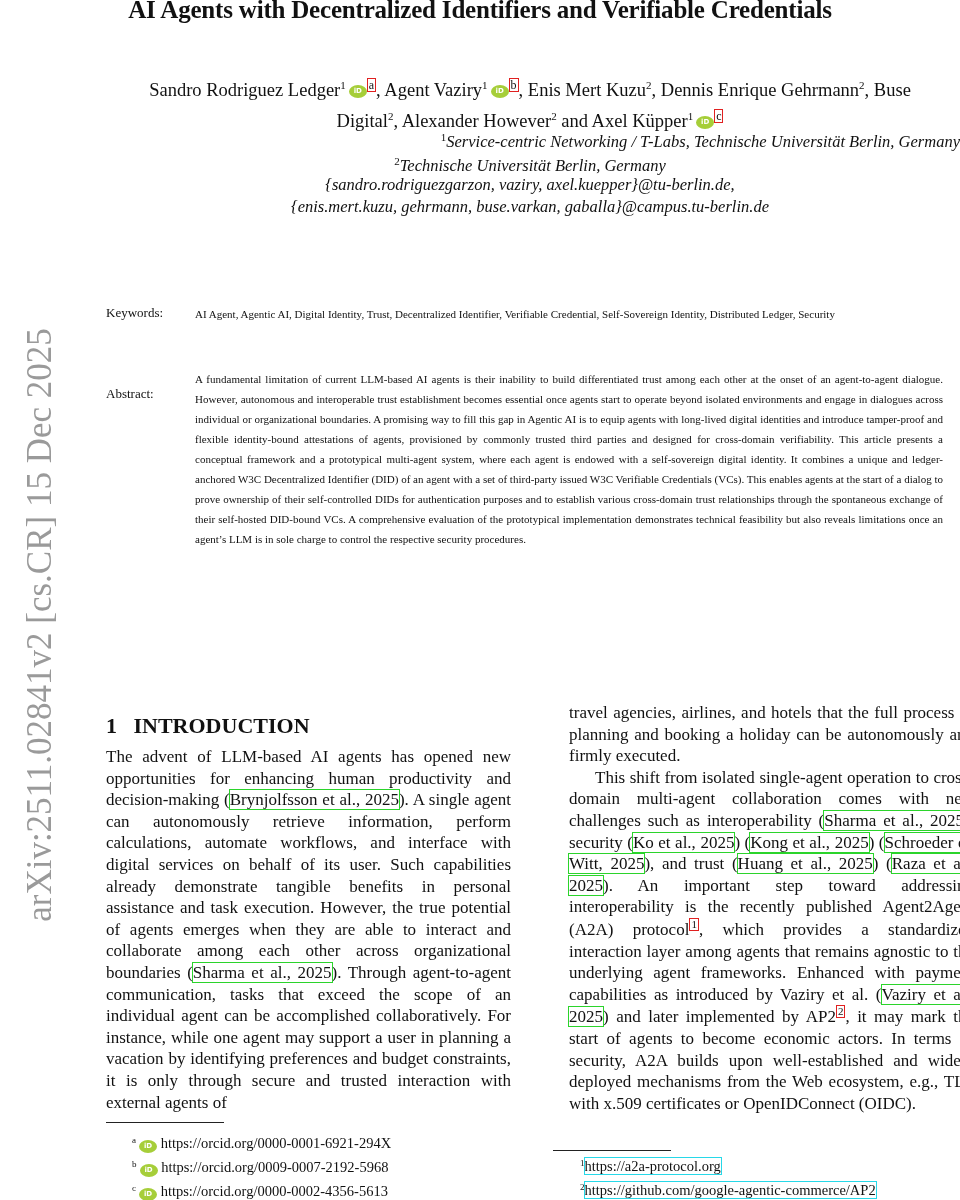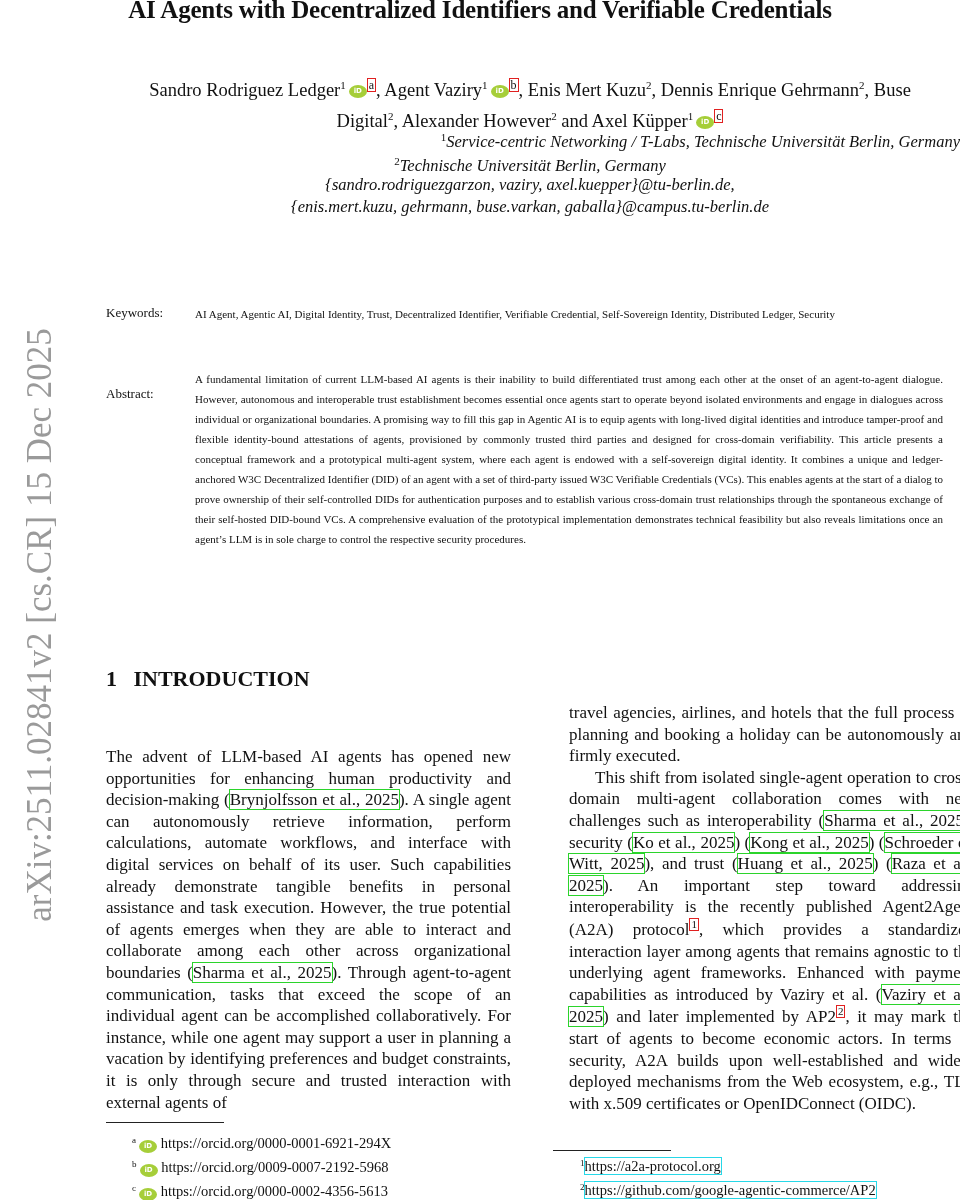--- a/index.html
+++ b/index.html
@@ -15,21 +15,21 @@
            vertical-align: 3px; margin-left: 3px; font-weight: bold; }
   .redbox { border: 1.5px solid #e02020; padding: 0 1px; font-size: 12px; vertical-align: 7px; line-height: 12px; display: inline-block; }
   .affil { position: absolute; left: 100px; width: 860px; text-align: center; font-style: italic; font-size: 16.5px; line-height: 24px; }
   .affil sup { font-style: normal; font-size: 11px; vertical-align: 6px; }
   .arxiv { position: absolute; left: -300px; top: 600px; width: 680px; height: 50px;
            transform: rotate(-90deg); transform-origin: center center; color: #9a9a9a;
            font-size: 35px; white-space: nowrap; text-align: center; line-height: 50px; }
   .meta-label { position: absolute; left: 106px; font-size: 13px; }
   .meta-body { position: absolute; left: 195px; width: 748px; font-size: 11px; line-height: 20px; text-align: justify; }
   .col { position: absolute; width: 405px; font-size: 17px; line-height: 21.6px; text-align: justify; hyphens: manual; }
-  .sec-h { position: absolute; left: 106px; top: 666px; font-size: 22px; font-weight: bold; }
+  .sec-h { position: absolute; left: 106px; top: 713px; font-size: 22px; font-weight: bold; }
   .cite { outline: 1.5px solid #2bd42b; outline-offset: 0px; }
   .fnlink { outline: 1.5px solid #27d8e8; }
   .fnref { border: 1.5px solid #e02020; font-size: 11px; vertical-align: 7px; line-height: 11px; padding: 0 1px; display: inline-block; }
   .indent { display: inline-block; width: 26px; }
   .rule { position: absolute; height: 1px; background: #222; width: 118px; }
   .fn { position: absolute; font-size: 14.5px; line-height: 21px; }
   .fn sup { font-size: 9px; vertical-align: 5px; }
 </style>
 </head>
 <body>

